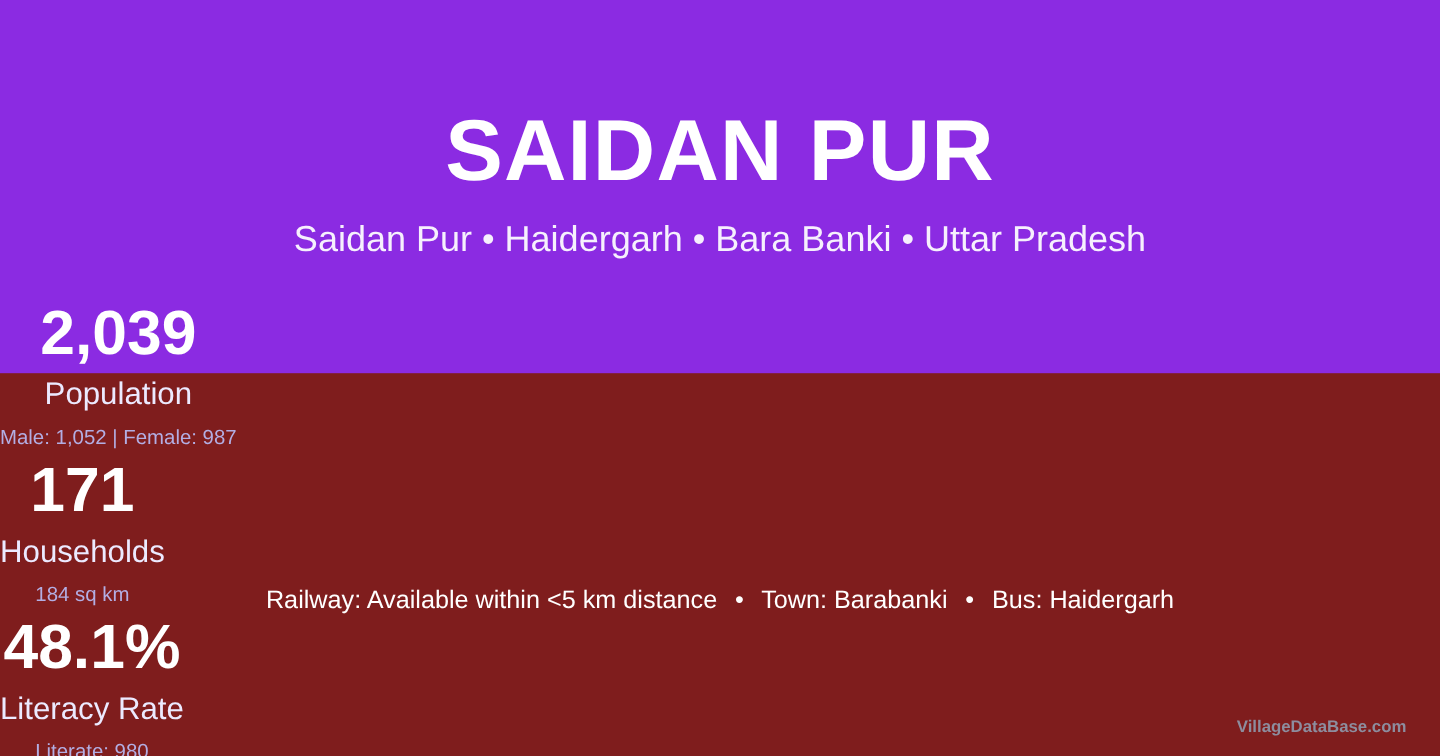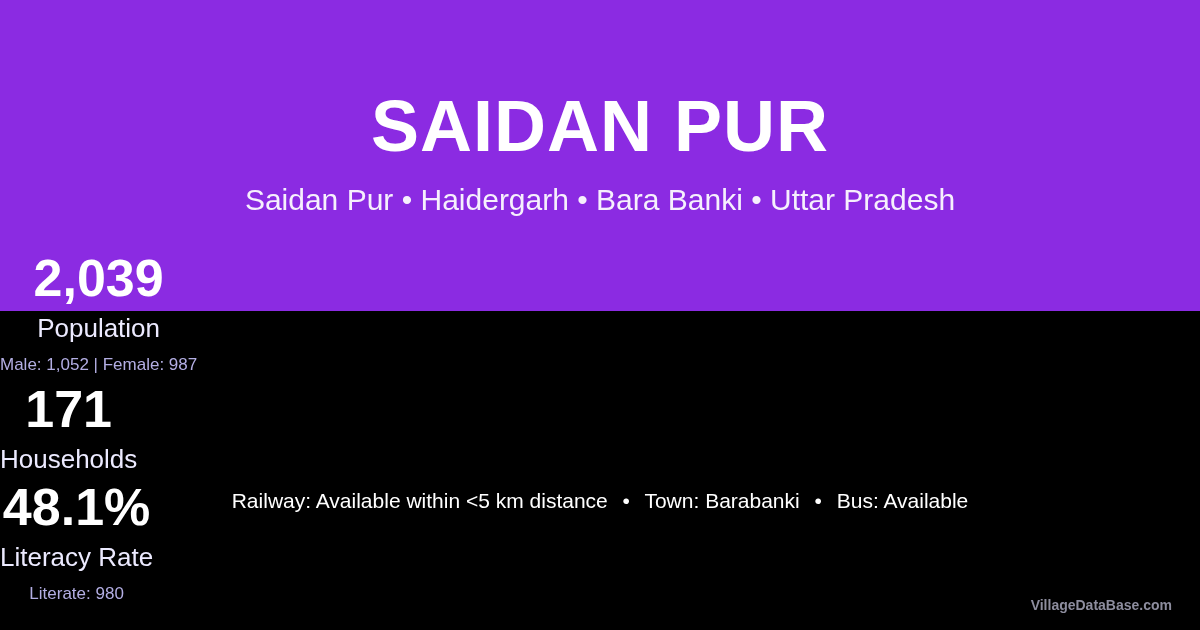--- a/index.html
+++ b/index.html
@@ -11,21 +11,21 @@
     height: 630px;
     overflow: hidden;
     font-family: "Liberation Sans", sans-serif;
     background: #1a0cba;
   }
 
   .card {
     position: relative;
     width: 1200px;
     height: 630px;
-    background: #000000;
+    background: #7f1d1d;
     overflow: hidden;
   }
 
   
   .purple-band {
     position: absolute;
     left: 0;
     top: 0;
     width: 1200px;
     height: 311px;
@@ -162,33 +162,34 @@
 
     <div class="stat">
       <span class="stat-value">2,039</span>
       <span class="stat-label">Population</span>
       <span class="stat-sub">Male: 1,052 | Female: 987</span>
     </div>
 
     <div class="stat">
       <span class="stat-value">171</span>
       <span class="stat-label">Households</span>
+      <span class="stat-sub">184 sq km</span>
     </div>
 
     <div class="stat">
       <span class="stat-value">48.1%</span>
       <span class="stat-label">Literacy Rate</span>
       <span class="stat-sub">Literate: 980</span>
     </div>
 
   </div>
 
   <div class="amenities">
     <span>Railway: Available within &lt;5 km distance</span>
     <span class="sep">•</span>
     <span>Town: Barabanki</span>
     <span class="sep">•</span>
-    <span>Bus: Available</span>
+    <span>Bus: Haidergarh</span>
   </div>
 
   <div class="watermark">VillageDataBase.com</div>
 
 </div>
 
 </body></html>

